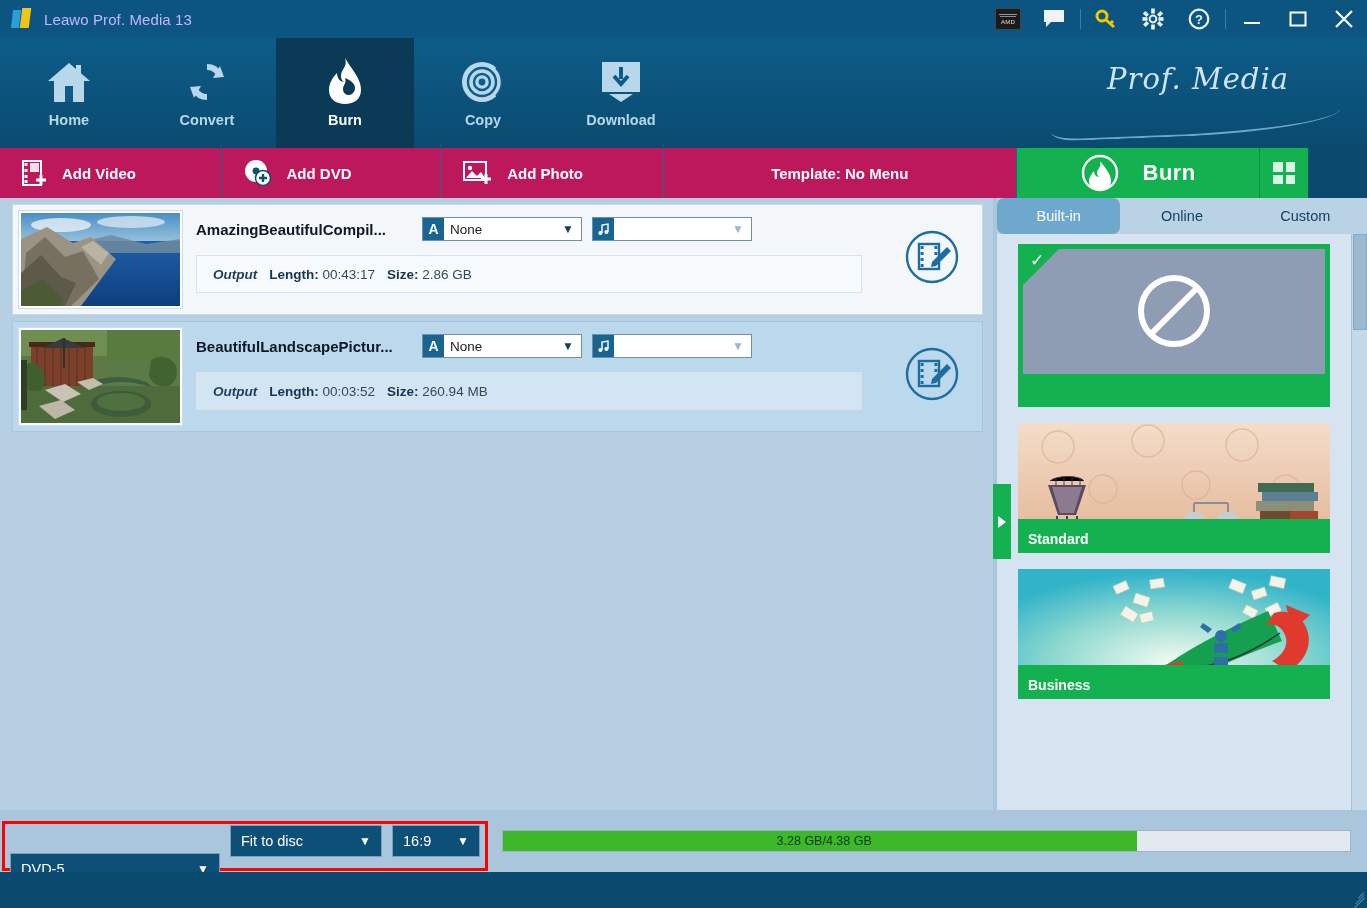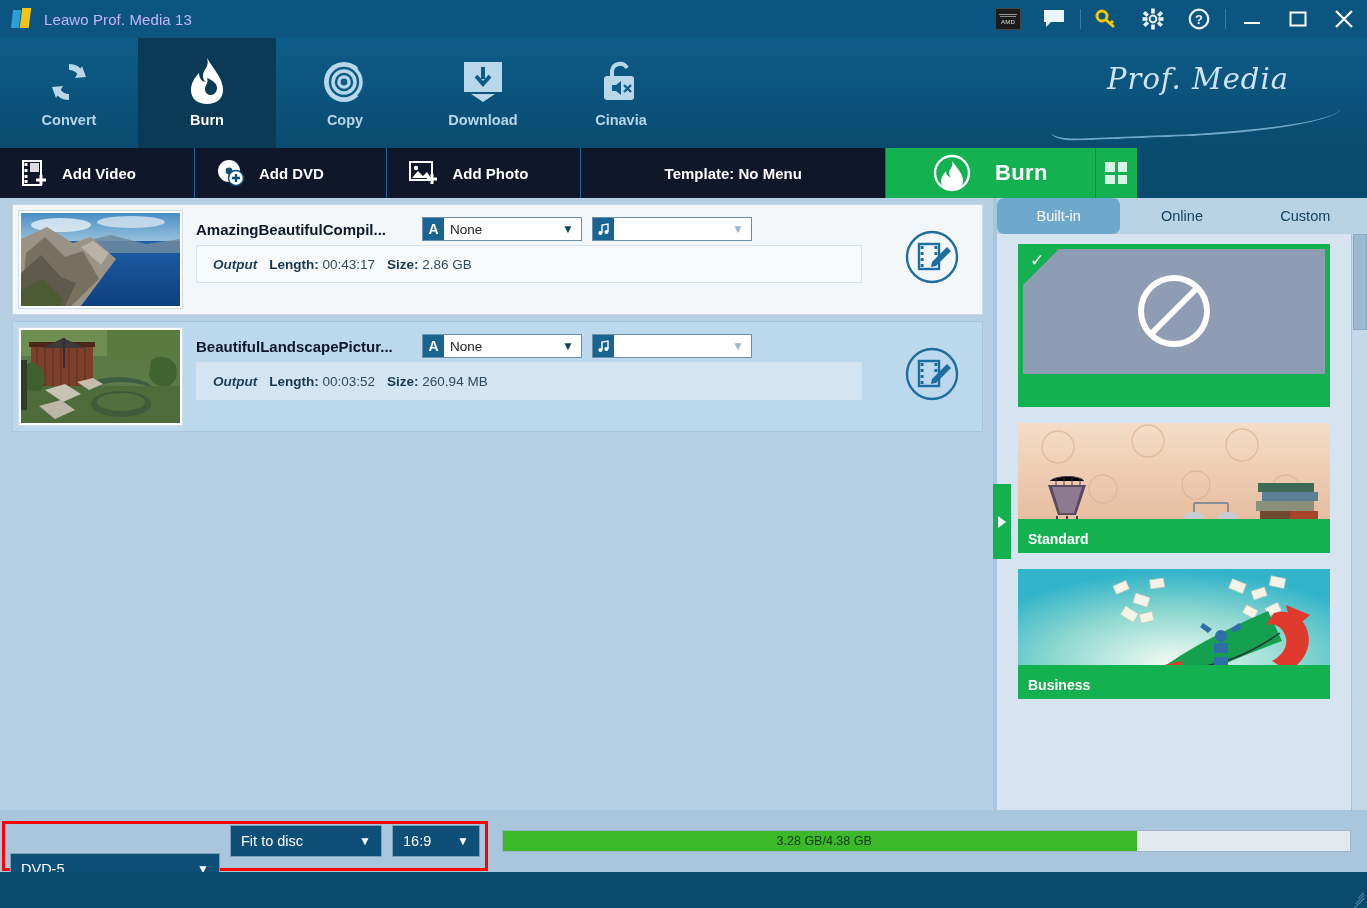--- a/index.html
+++ b/index.html
@@ -80,22 +80,22 @@
     position: absolute; left: 14px; top: 76px; width: 290px; height: 22px;
     border-bottom: 2px solid #7fb6d6;
     border-radius: 0 0 60% 10%/0 0 100% 40%;
     transform: rotate(-2.2deg);
     opacity: .85;
   }
 
   
   .toolbar {
     position: absolute; top: 148px; left: 0;
-    width: 1137px; height: 50px;
-    background: #0f172a; display: flex; align-items: stretch;
+    width: 1308px; height: 50px;
+    background: #be185d; display: flex; align-items: stretch;
   }
   .tool-btn {
     display: flex; align-items: center; gap: 14px;
     color: #ffffff; font-size: 15px; font-weight: bold;
     border-right: 1px solid #1a6794; padding-left: 22px;
     cursor: pointer;
   }
   .tool-add-video { width: 232px; }
   .tool-add-dvd { width: 228px; }
   .tool-add-photo { width: 232px; }
@@ -148,21 +148,21 @@
   .sel-audio { width: 160px; }
   .sel-badge {
     width: 21px; height: 22px; background: #1a6491; color: #fff;
     display: flex; align-items: center; justify-content: center;
     font-size: 14px; font-weight: bold; flex: none;
   }
   .sel-val { flex: 1; padding-left: 6px; font-size: 13.5px; color: #222; }
   .caret { margin-right: 7px; color: #123f5c; font-size: 12px; }
   .caret.dim { color: #9db6c8; }
   .out-box {
-    margin-top: 4px; margin-right: 20px; height: 38px; border: 1px solid #d7e2ec;
+    margin-top: 14px; margin-right: 20px; height: 38px; border: 1px solid #d7e2ec;
     background: rgba(255,255,255,.35); display: flex; align-items: center; gap: 12px;
     padding-left: 16px;
   }
   .out-lbl { font-size: 13.5px; font-weight: bold; font-style: italic; color: #1c3d55; }
   .kv { font-size: 13.5px; color: #314a5e; }
   .kv b { color: #17364d; }
   .edit-ico {
     width: 100px; display: flex; align-items: center; justify-content: center;
     align-self: center; margin-top: -6px; cursor: pointer;
   }
@@ -337,20 +337,30 @@
       <div class="win-btn">
         <svg width="20" height="20" viewBox="0 0 20 20">
             <path d="M2 2L18 18M18 2L2 18" stroke="#fff" stroke-width="2.2"></path>
           </svg>
       </div>
     </div>
   </div>
 
   <div class="navbar">
 
+    <div class="nav-item">
+      <div class="nav-ico">
+        <svg width="50" height="48" viewBox="0 0 50 48">
+          <path d="M25 5L4 23h6v21h30V23h6z" fill="#b9d7ea"></path>
+          <rect x="32" y="7" width="5" height="10" fill="#b9d7ea"></rect>
+          <rect x="21" y="28" width="8" height="16" fill="#0d5c88"></rect>
+        </svg>
+      </div>
+      <div class="nav-label">Home</div>
+    </div>
 
     <div class="nav-item">
       <div class="nav-ico">
         <svg width="50" height="48" viewBox="0 0 50 48">
           <path d="M25 6a17 17 0 0 1 15 9l-6 2A11 11 0 0 0 25 12z" fill="#b9d7ea"></path>
           <path d="M38 8l4 11-11 1z" fill="#b9d7ea"></path>
           <path d="M25 42a17 17 0 0 1-15-9l6-2a11 11 0 0 0 9 5z" fill="#b9d7ea"></path>
           <path d="M12 40l-4-11 11-1z" fill="#b9d7ea"></path>
         </svg>
       </div>
@@ -384,31 +394,20 @@
       <div class="nav-ico">
         <svg width="50" height="48" viewBox="0 0 50 48">
           <path d="M6 4h38v30H6z" fill="#b9d7ea"></path>
           <path d="M25 9v12M18 18l7 8 7-8" fill="none" stroke="#0d5c88" stroke-width="4"></path>
           <path d="M13 36h24l-12 8z" fill="#b9d7ea"></path>
         </svg>
       </div>
       <div class="nav-label">Download</div>
     </div>
 
-    <div class="nav-item">
-      <div class="nav-ico">
-        <svg width="50" height="48" viewBox="0 0 50 48">
-          <path d="M16 18v-5a8 8 0 0 1 15-3" fill="none" stroke="#b9d7ea" stroke-width="4"></path>
-          <rect x="8" y="18" width="30" height="24" rx="3" fill="#b9d7ea"></rect>
-          <path d="M16 27h4l5-4v14l-5-4h-4z" fill="#0d5c88"></path>
-          <path d="M28 27l7 7M35 27l-7 7" stroke="#0d5c88" stroke-width="2.4"></path>
-        </svg>
-      </div>
-      <div class="nav-label">Cinavia</div>
-    </div>
 
     <div class="brand">
       <div class="brand-text">Prof. Media</div>
       <div class="brand-swoosh"></div>
     </div>
   </div>
 
   <div class="toolbar">
 
     <div class="tool-btn tool-add-video">

